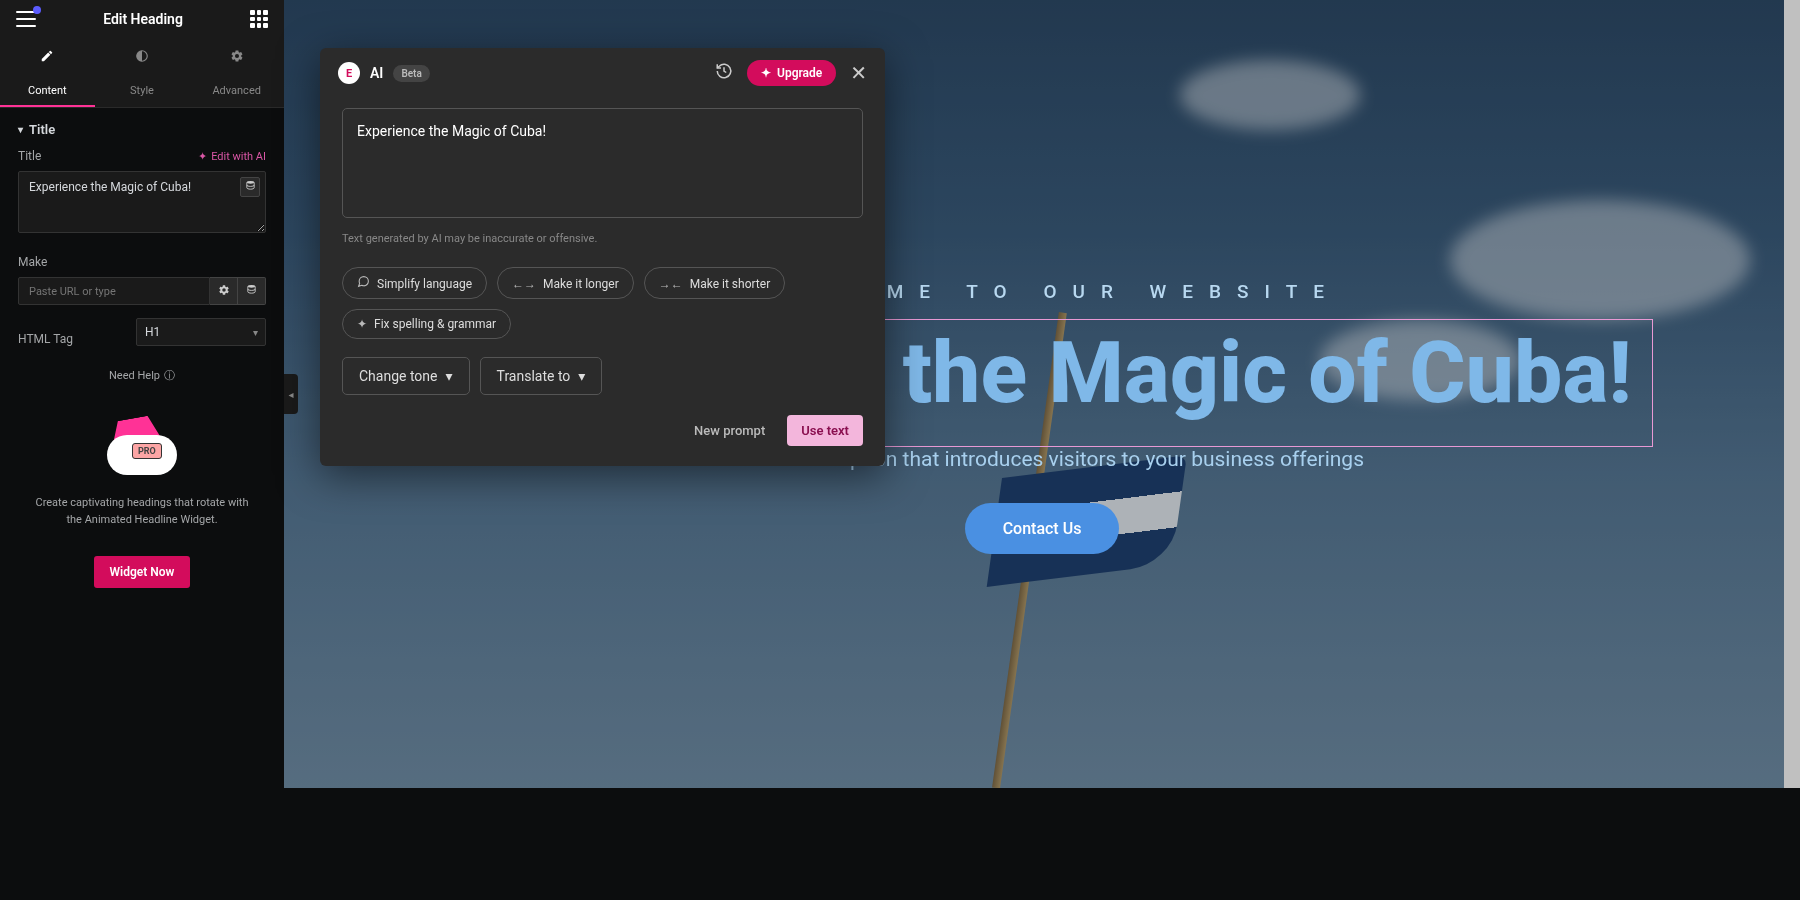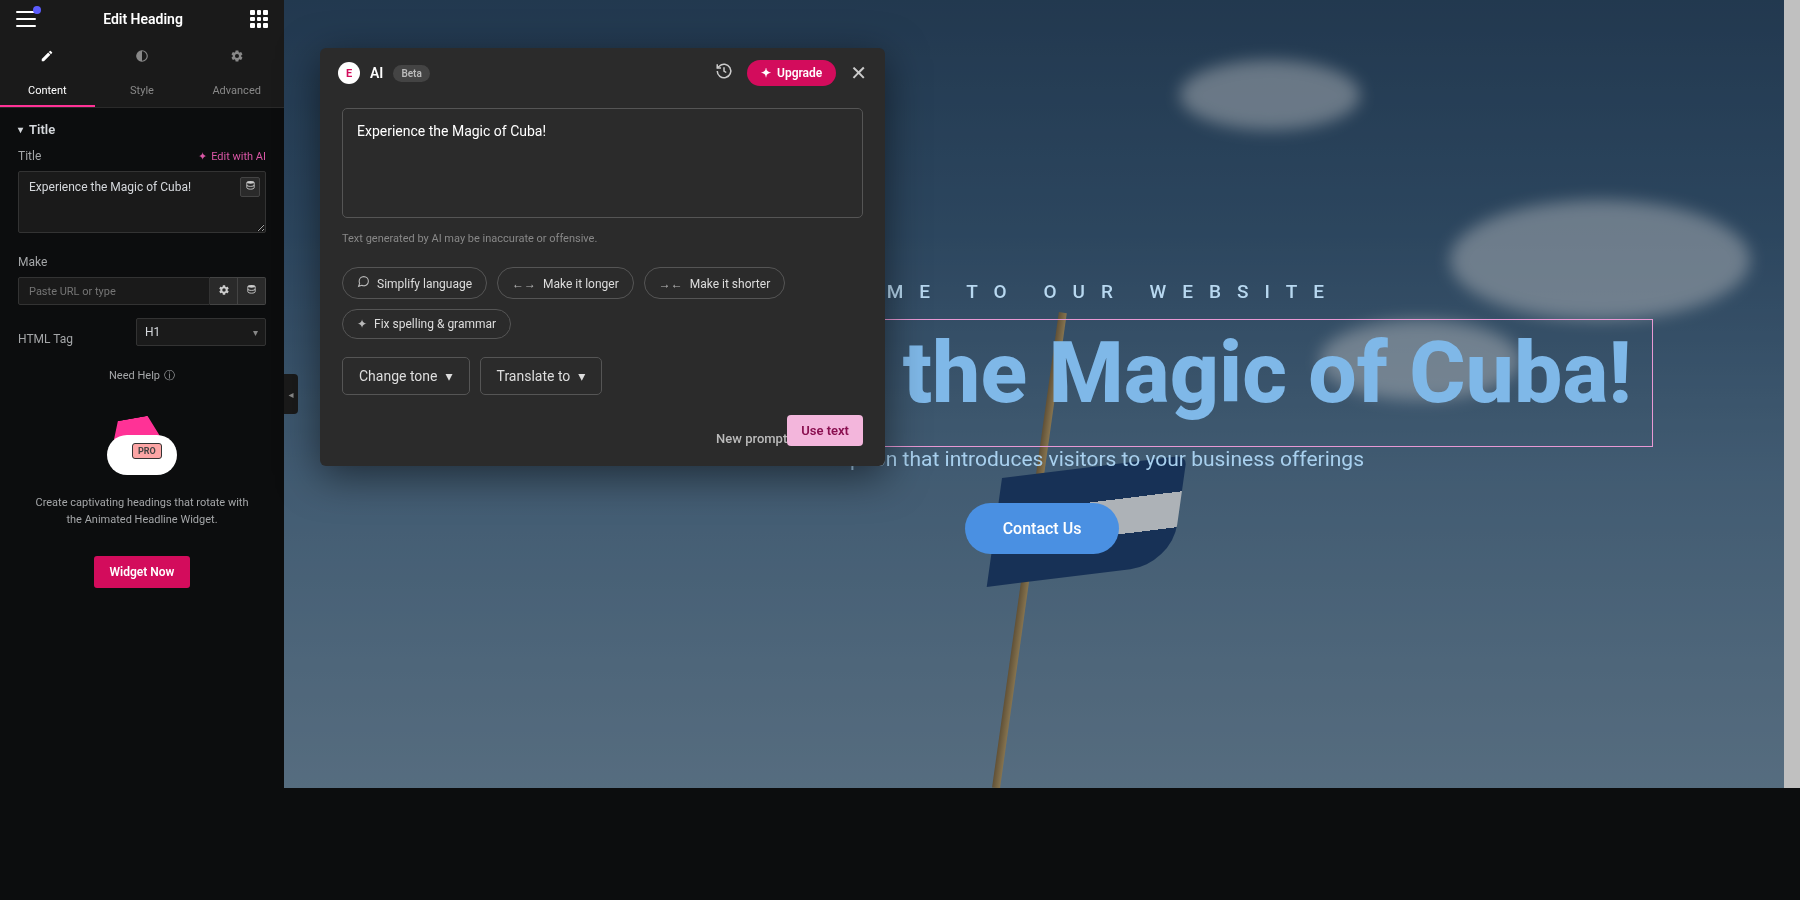--- a/index.html
+++ b/index.html
@@ -93,21 +93,21 @@
 .ai-textarea { width: 100%; height: 110px; background: #2b2b2b; border: 1px solid #555; border-radius: 5px; color: #fff; font-size: 14px; padding: 14px; resize: none; }
 .ai-disclaimer { font-size: 11px; color: #888; margin-top: 10px; }
 
 .chip-row { display: flex; flex-wrap: wrap; gap: 10px; margin-top: 22px; }
 .chip { background: transparent; border: 1px solid #555; color: #ddd; font-size: 12px; padding: 7px 14px; border-radius: 18px; cursor: pointer; display: inline-flex; align-items: flex-end; gap: 7px; }
 .chip-icon { font-size: 12px; opacity: 0.8; }
 
 .tone-row { display: flex; gap: 10px; margin-top: 18px; }
 .tone-btn { background: transparent; border: 1px solid #555; color: #ddd; font-size: 14px; padding: 10px 16px; border-radius: 5px; cursor: pointer; display: inline-flex; align-items: center; gap: 8px; }
 
-.ai-footer { display: flex; justify-content: flex-end; align-items: flex-end; gap: 0; margin-top: 20px; }
+.ai-footer { display: flex; justify-content: flex-end; align-items: center; gap: 22px; margin-top: 20px; }
 .new-prompt { color: #bbb; font-size: 13px; cursor: pointer; font-weight: 500; }
 .use-text-btn { background: #f3b6dc; color: #8a1050; border: none; padding: 8px 14px; font-size: 13px; font-weight: 600; border-radius: 4px; cursor: pointer; }
 
 
 .scrollbar-track { position: absolute; right: 0; top: 0; width: 16px; height: 100%; background: #e8e8e8; }
 .scrollbar-thumb { width: 100%; height: 100%; background: #c0c0c0; }
 </style>
 </head>
 <body>
 

